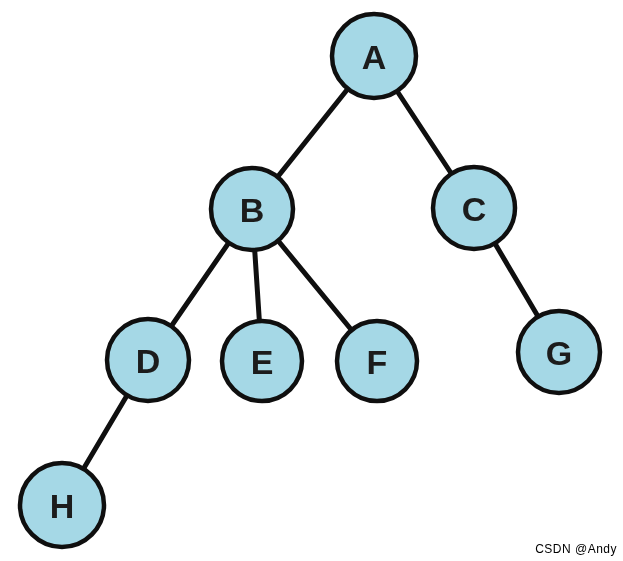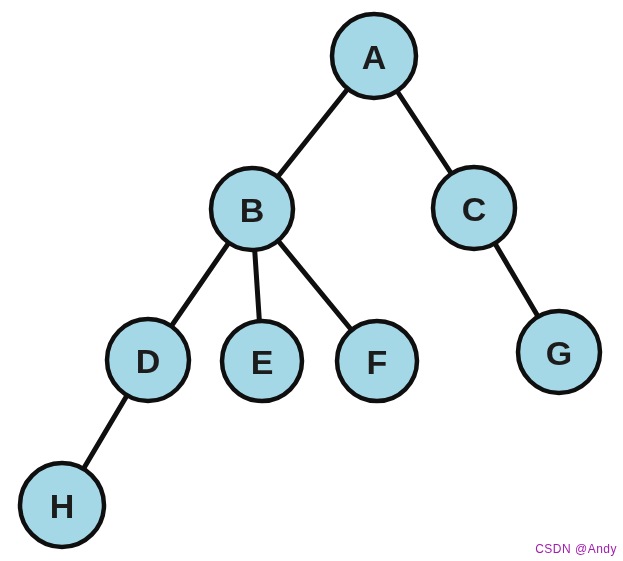--- a/index.html
+++ b/index.html
@@ -74,14 +74,14 @@
       </g>
       <g>
         <circle cx="559" cy="352" r="41" fill="#a5d8e6" stroke="#0f0f0f" stroke-width="4.5"></circle>
         <text x="559" y="352" text-anchor="middle" dominant-baseline="central" dy="0.04em" fill="#1c1c1c" class="node-label">G</text>
       </g>
       <g>
         <circle cx="62" cy="505" r="42" fill="#a5d8e6" stroke="#0f0f0f" stroke-width="4.5"></circle>
         <text x="62" y="505" text-anchor="middle" dominant-baseline="central" dy="0.04em" fill="#1c1c1c" class="node-label">H</text>
       </g>
     </svg>
-  <div class="watermark" style="color: #a21caf; margin-top: 28px;">CSDN @Andy</div>
+  <div class="watermark" style="color: #000000; margin-top: 28px;">CSDN @Andy</div>
 </div>
 
 </body></html>

